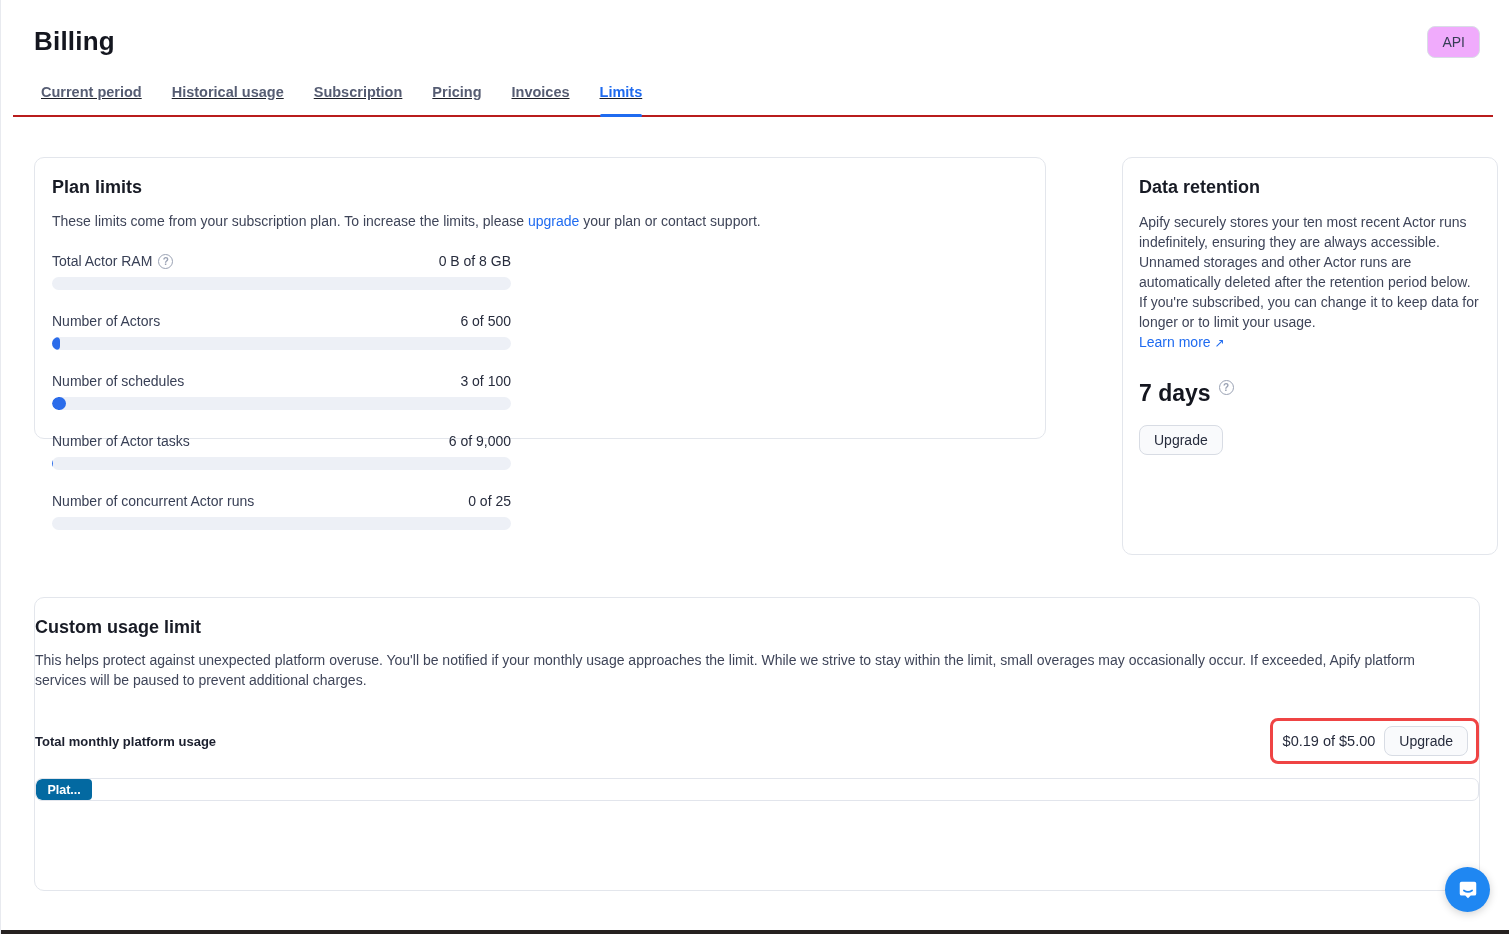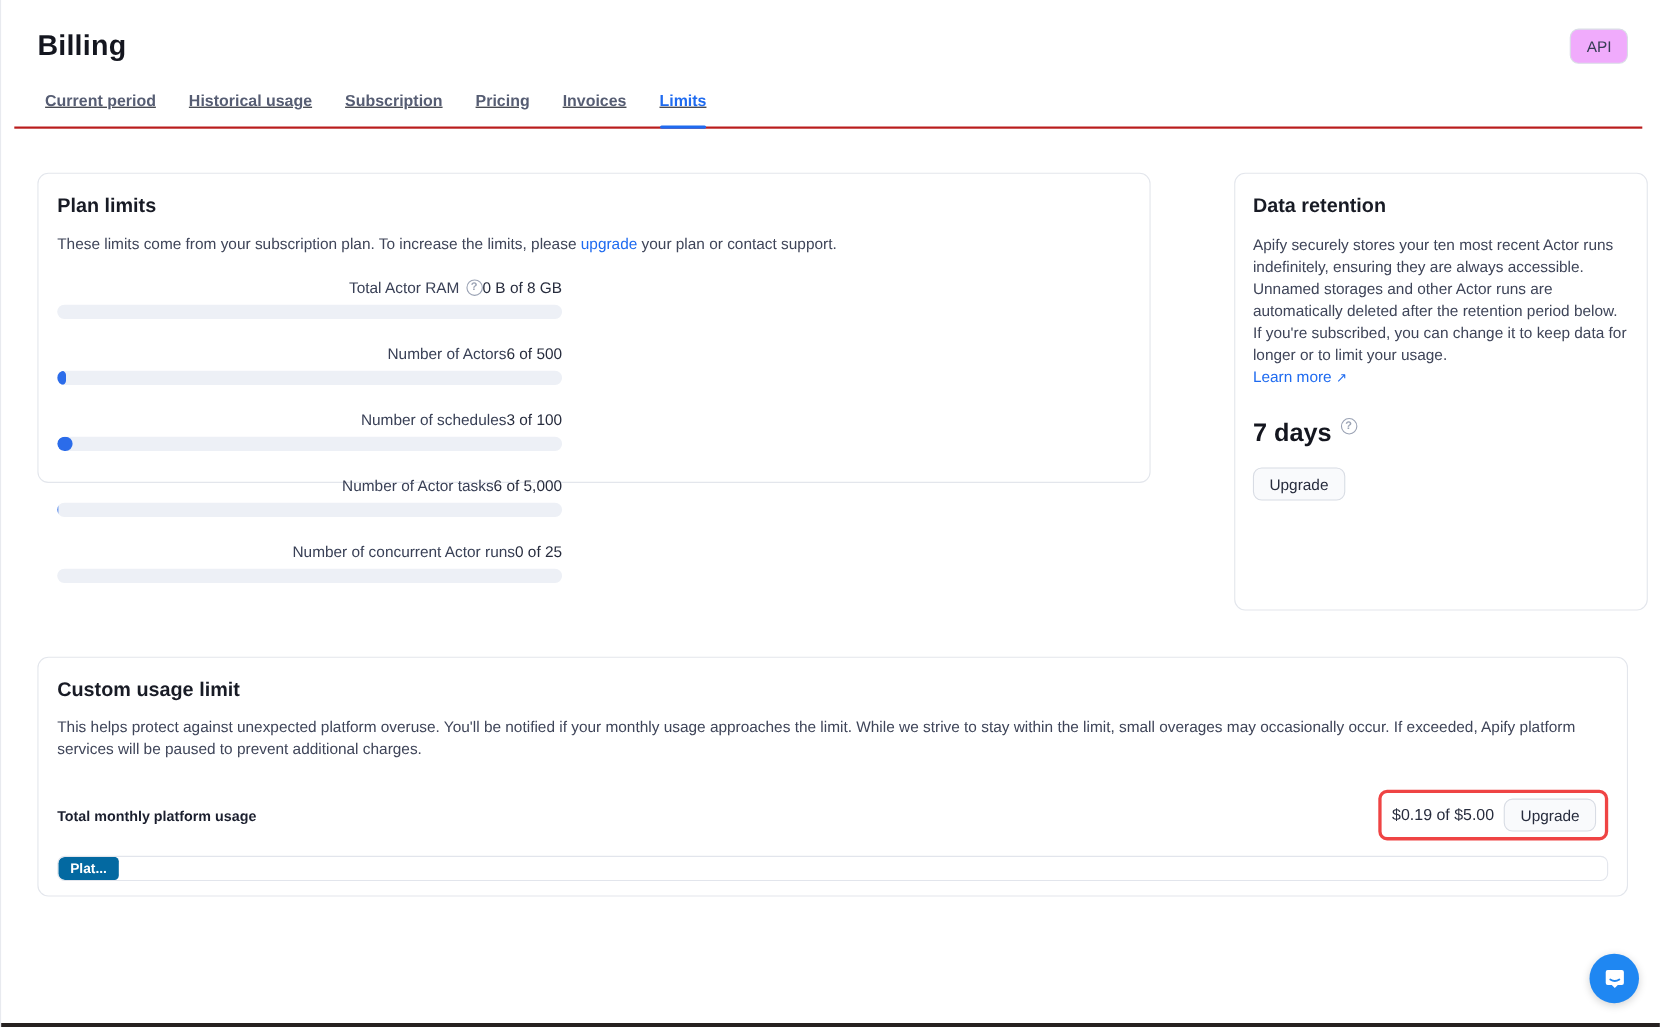--- a/index.html
+++ b/index.html
@@ -41,26 +41,26 @@
   .card {
     position:absolute; background:#fff;
     border:1px solid #e3e6ec; border-radius:10px;
   }
   .card-title { font-size:18px; font-weight:700; color:#181b25; }
   .card-desc { font-size:14px; color:#3f4559; line-height:20px; }
   .link { color:#1f6bf0; text-decoration:none; cursor:pointer; }
 
   #plan-limits { left:33px; top:157px; width:1012px; height:282px; padding:19px 17px; }
   #data-retention { left:1075px; top:157px; width:376px; height:398px; padding:19px 16px;margin-left:46px; }
-  #custom-usage { left:33px; top:597px; width:1446px; height:218px; padding:19px 17px; }
+  #custom-usage { left:33px; top:597px; width:1446px; height:294px; padding:19px 0; }
 
   
   .limits-wrap { width:459px; margin-top:22px; }
   .limit-row { margin-bottom:23px; }
-  .limit-head { display:flex; justify-content:flex-end; align-items:center; font-size:14px; margin-bottom:8px; }
+  .limit-head { display:flex; justify-content:space-between; align-items:center; font-size:14px; margin-bottom:8px; }
   .limit-label { color:#394056; display:flex; align-items:center; gap:6px; }
   .limit-value { color:#272c3d; }
   .bar { height:13px; background:#edf0f6; border-radius:7px; overflow:hidden; }
   .bar-fill { height:100%; background:#2b6cea; border-radius:7px; width:0; }
 
   .help-icon {
     width:15px; height:15px; border:1px solid #9aa2b4; border-radius:50%;
     color:#9aa2b4; font-size:10px; line-height:13px; text-align:center;
     display:inline-block; font-weight:700;
   }
@@ -163,21 +163,21 @@
         <span class="limit-value">3 of 100</span>
       </div>
       <div class="bar">
           <div class="bar-fill" style="width: 3%;"></div>
         </div>
     </div>
 
     <div class="limit-row">
       <div class="limit-head">
         <span class="limit-label">Number of Actor tasks</span>
-        <span class="limit-value">6 of 5,000</span>
+        <span class="limit-value">6 of 9,000</span>
       </div>
       <div class="bar">
           <div class="bar-fill" style="width: 0.12%;"></div>
         </div>
     </div>
 
     <div class="limit-row">
       <div class="limit-head">
         <span class="limit-label">Number of concurrent Actor runs</span>
         <span class="limit-value">0 of 25</span>

